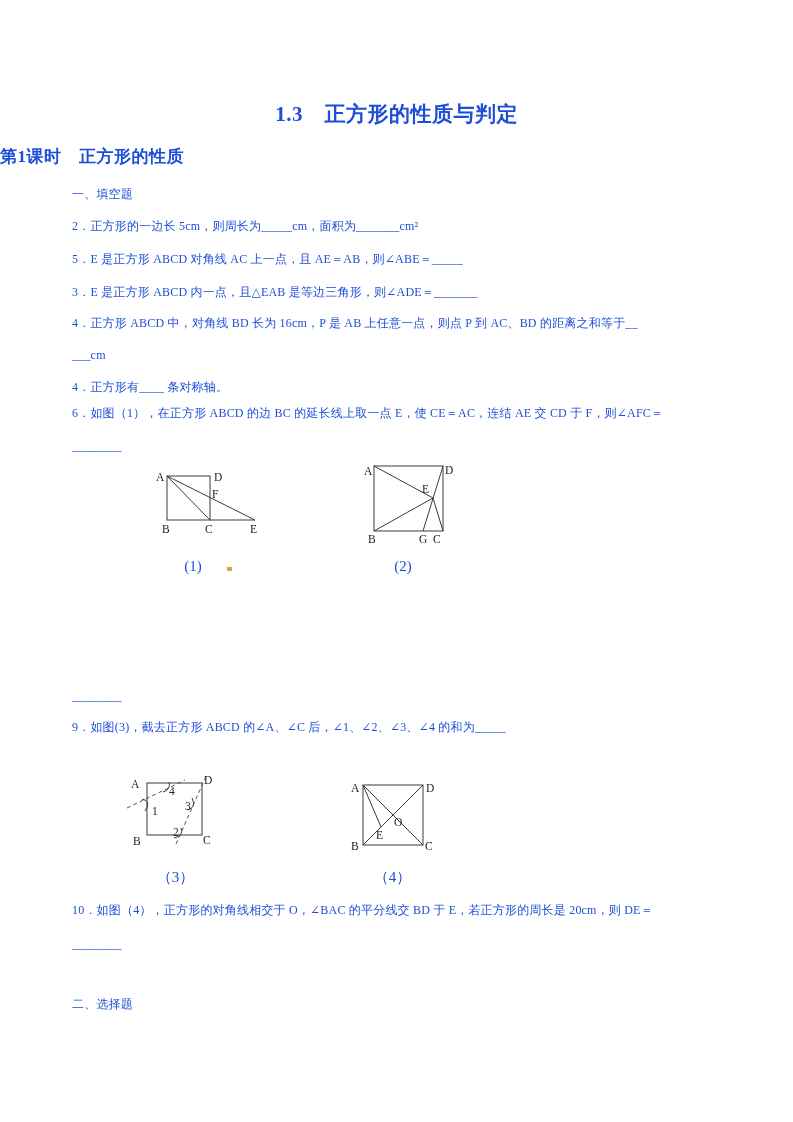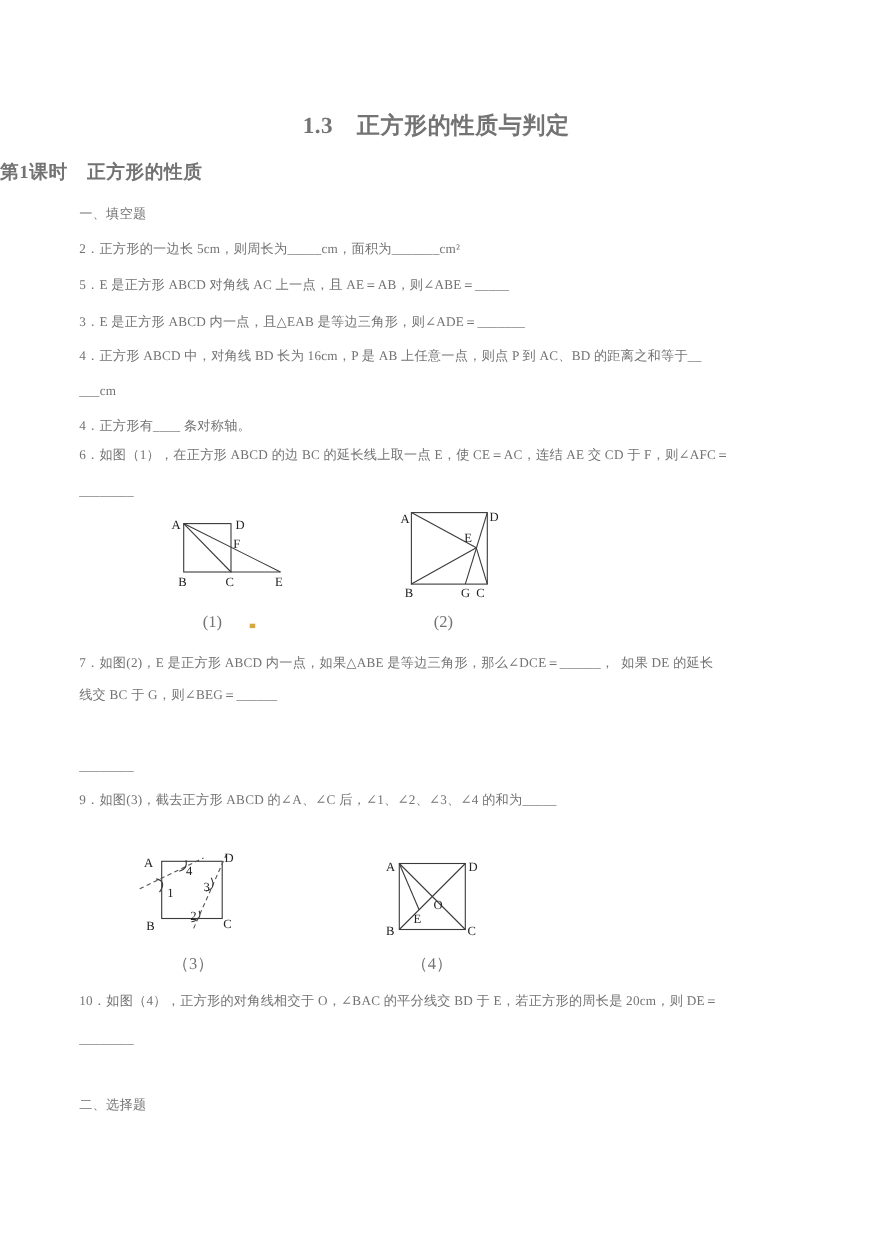--- a/index.html
+++ b/index.html
@@ -2,21 +2,21 @@
 <html><head>
 <meta charset="utf-8">
 <style>
   html,body { margin:0; padding:0; background:#888; }
   .page {
     position:relative;
     width:793px; height:1122px;
     margin:0 auto;
     background:#ffffff;
     font-family:"Liberation Serif","DejaVu Serif",serif;
-    color:#737373;
+    color:#1d4ed8;
     overflow:hidden;
   }
   .line {
     position:absolute;
     left:72px;
     font-size:12px;
     line-height:20px;
     white-space:pre;
     letter-spacing:0.2px;
   }
@@ -97,22 +97,20 @@
     <text x="64" y="40">E</text>
     <text x="10" y="90">B</text>
     <text x="61" y="90">G</text>
     <text x="75" y="90">C</text>
   </svg>
 
   <div class="caption" style="left:148px; top:556px; width:90px">(1)</div>
   <div class="caption" style="left:348px; top:556px; width:110px">(2)</div>
   <div class="artifact-dot"></div>
 
-  <div class="line" style="top:592px">7．如图(2)，E 是正方形 ABCD 内一点，如果△ABE 是等边三角形，那么∠DCE＝______，  如果 DE 的延长</div>
-  <div class="line" style="top:621px">线交 BC 于 G，则∠BEG＝______</div>
   <div class="line" style="top:686px">________</div>
   <div class="line" style="top:717px">9．如图(3)，截去正方形 ABCD 的∠A、∠C 后，∠1、∠2、∠3、∠4 的和为_____</div>
 
   <svg class="fig" style="left:125px; top:770px" width="95" height="80" viewBox="0 0 95 80">
     <rect x="22" y="13" width="55" height="52"></rect>
     <line class="dashed" x1="2" y1="38" x2="60" y2="10"></line>
     <line class="dashed" x1="51" y1="74" x2="82" y2="4"></line>
     <path d="M17,29 Q27,31 20,41"></path>
     <path d="M38,22 Q46,20 44,12"></path>
     <path d="M62,40 Q72,38 67,28"></path>

